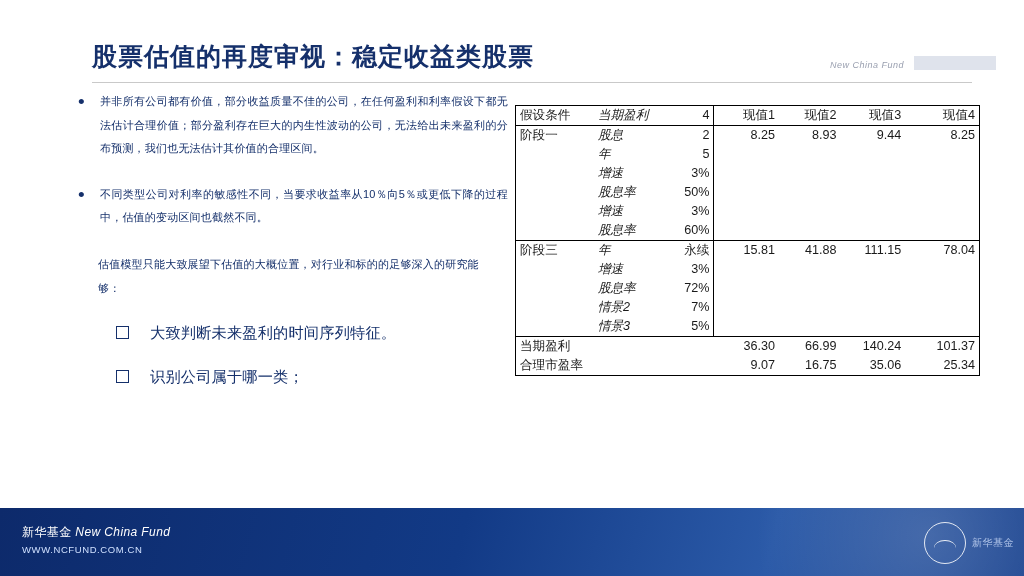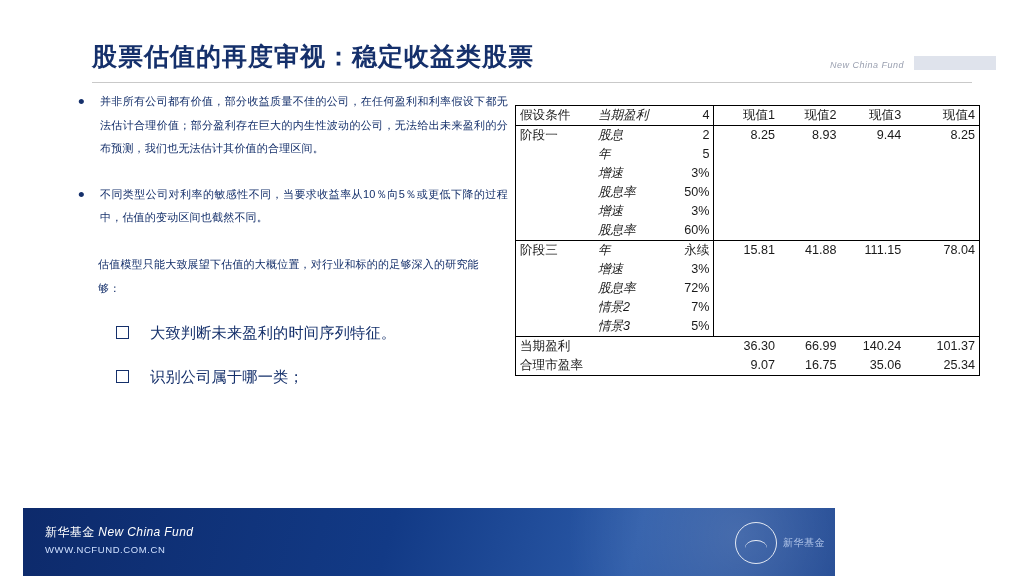--- a/index.html
+++ b/index.html
@@ -147,25 +147,24 @@
   .b-top    { border-top: 1.3px solid #000; }
   .b-bottom { border-bottom: 1.3px solid #000; }
   .b-left   { border-left: 1.3px solid #000; }
   .b-right  { border-right: 1.3px solid #000; }
 
   
   .footer {
     position: absolute;
     left: 0;
     bottom: 0;
-    width: 812px;
+    width: 1024px;
     height: 68px;
     background: linear-gradient(105deg, #0d2a6b 0%, #123a86 45%, #2b5aa8 75%, #1b4490 100%);
     overflow: hidden;
-    margin-left: 23px;
   }
   .footer::after {
     content: "";
     position: absolute;
     right: 0;
     top: 0;
     width: 380px;
     height: 68px;
     background: radial-gradient(circle at 75% 40%, rgba(255,255,255,0.16), rgba(255,255,255,0) 60%);
   }

